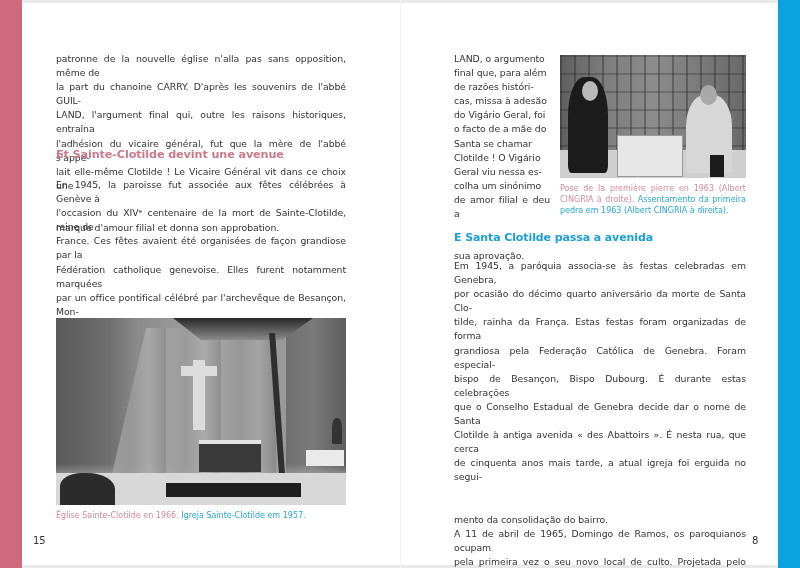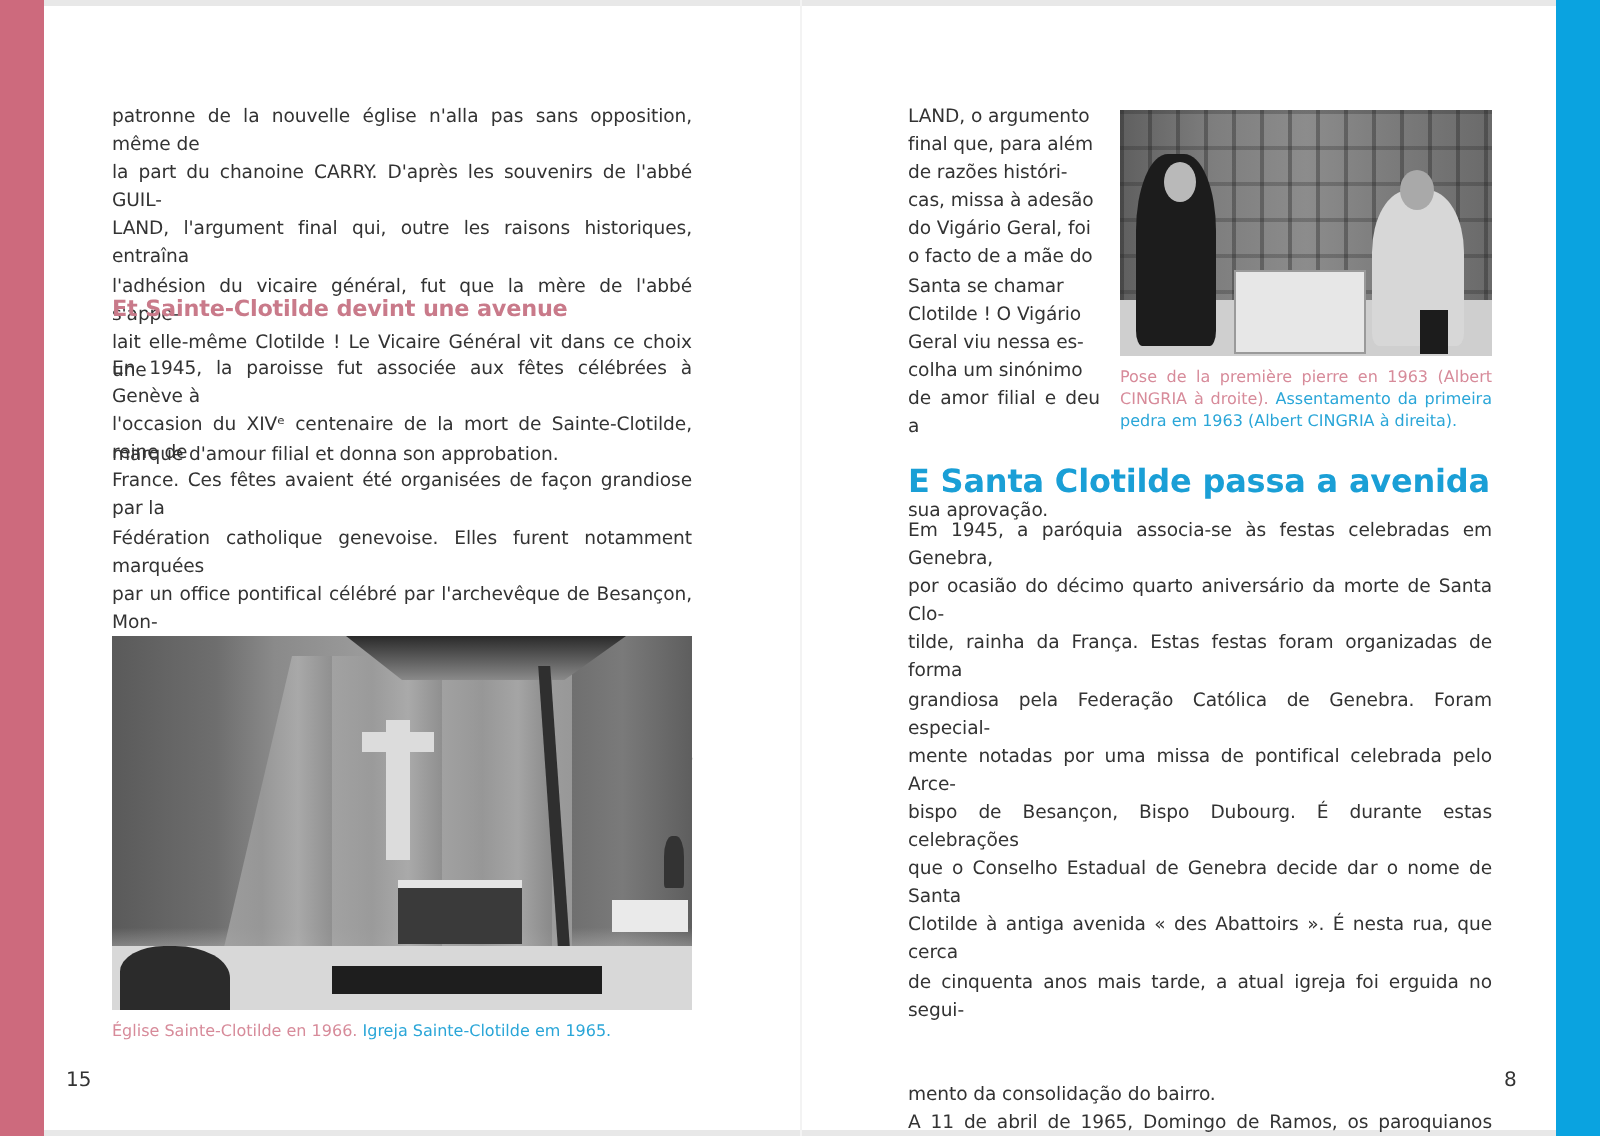--- a/index.html
+++ b/index.html
@@ -82,21 +82,21 @@
     .photo-right .man1-head { position: absolute; left: 22px; top: 26px; width: 16px; height: 20px; background: #b9b9b9; border-radius: 50%; }
     .photo-right .stone { position: absolute; left: 57px; top: 80px; width: 64px; height: 40px; background: #e7e7e7; border: 1px solid #9a9a9a; }
     .photo-right .man2 { position: absolute; left: 126px; top: 40px; width: 46px; height: 78px; background: #d7d7d7; border-radius: 40% 40% 8% 8%; }
     .photo-right .man2-head { position: absolute; left: 140px; top: 30px; width: 17px; height: 20px; background: #a9a9a9; border-radius: 50%; }
     .photo-right .man2-legs { position: absolute; left: 150px; top: 100px; width: 14px; height: 22px; background: #1c1c1c; }
 
     .caption-right { position: absolute; top: 183px; left: 106px; width: 186px; font-size: 8px; line-height: 11.2px; text-align: justify; }
 
     .h-right {
       position: absolute; top: 231px; left: 0; margin: 0;
-      font-size: 16px; font-weight: bold; color: #1a9fd6;
+      font-size: 11px; font-weight: bold; color: #1a9fd6;
       letter-spacing: -0.1px;
     }
     .p4 { position: absolute; top: 259px; left: 0; width: 292px; }
 
     .page-num { position: absolute; top: 535px; font-size: 10px; color: #333; }
     .pn-left { left: 33px; }
     .pn-right { left: 752px; }
 
     .line { display: block; }
     .last { text-align-last: left; margin-top: 28px; }
@@ -143,21 +143,21 @@
     <div class="floor"></div>
     <div class="altar"></div>
     <div class="step"></div>
     <div class="plant"></div>
     <div class="side-altar"></div>
     <div class="statue"></div>
   </div>
 
   <div class="caption-left">
     <span class="cap-fr">Église Sainte-Clotilde en 1966.</span>
-    <span class="cap-pt">Igreja Sainte-Clotilde em 1965.</span>
+    <span class="cap-pt">Igreja Sainte-Clotilde em 1957.</span>
   </div>
 </div>
 
 <div class="page-num pn-left">15</div>
 
 <div class="page-right">
   <div class="text p3">
     <span class="line text">LAND, o argumento</span>
     <span class="line text">final que, para além</span>
     <span class="line text">de razões históri-</span>
@@ -188,21 +188,20 @@
     <span class="cap-pt">Assentamento da primeira pedra em 1963 (Albert CINGRIA à direita).</span>
   </div>
 
   <h2 class="h-right">E Santa Clotilde passa a avenida</h2>
 
   <div class="text p4">
     <span class="line text">Em 1945, a paróquia associa-se às festas celebradas em Genebra,</span>
     <span class="line text">por ocasião do décimo quarto aniversário da morte de Santa Clo-</span>
     <span class="line text">tilde, rainha da França. Estas festas foram organizadas de forma</span>
     <span class="line text">grandiosa pela Federação Católica de Genebra. Foram especial-</span>
-    <span class="line text">mente notadas por uma missa de pontifical celebrada pelo Arce-</span>
     <span class="line text">bispo de Besançon, Bispo Dubourg. É durante estas celebrações</span>
     <span class="line text">que o Conselho Estadual de Genebra decide dar o nome de Santa</span>
     <span class="line text">Clotilde à antiga avenida « des Abattoirs ». É nesta rua, que cerca</span>
     <span class="line text">de cinquenta anos mais tarde, a atual igreja foi erguida no segui-</span>
     <span class="line text last">mento da consolidação do bairro.</span>
     <span class="line text">A 11 de abril de 1965, Domingo de Ramos, os paroquianos ocupam</span>
     <span class="line text">pela primeira vez o seu novo local de culto. Projetada pelo arqui-</span>
 
   </div>
 </div>

